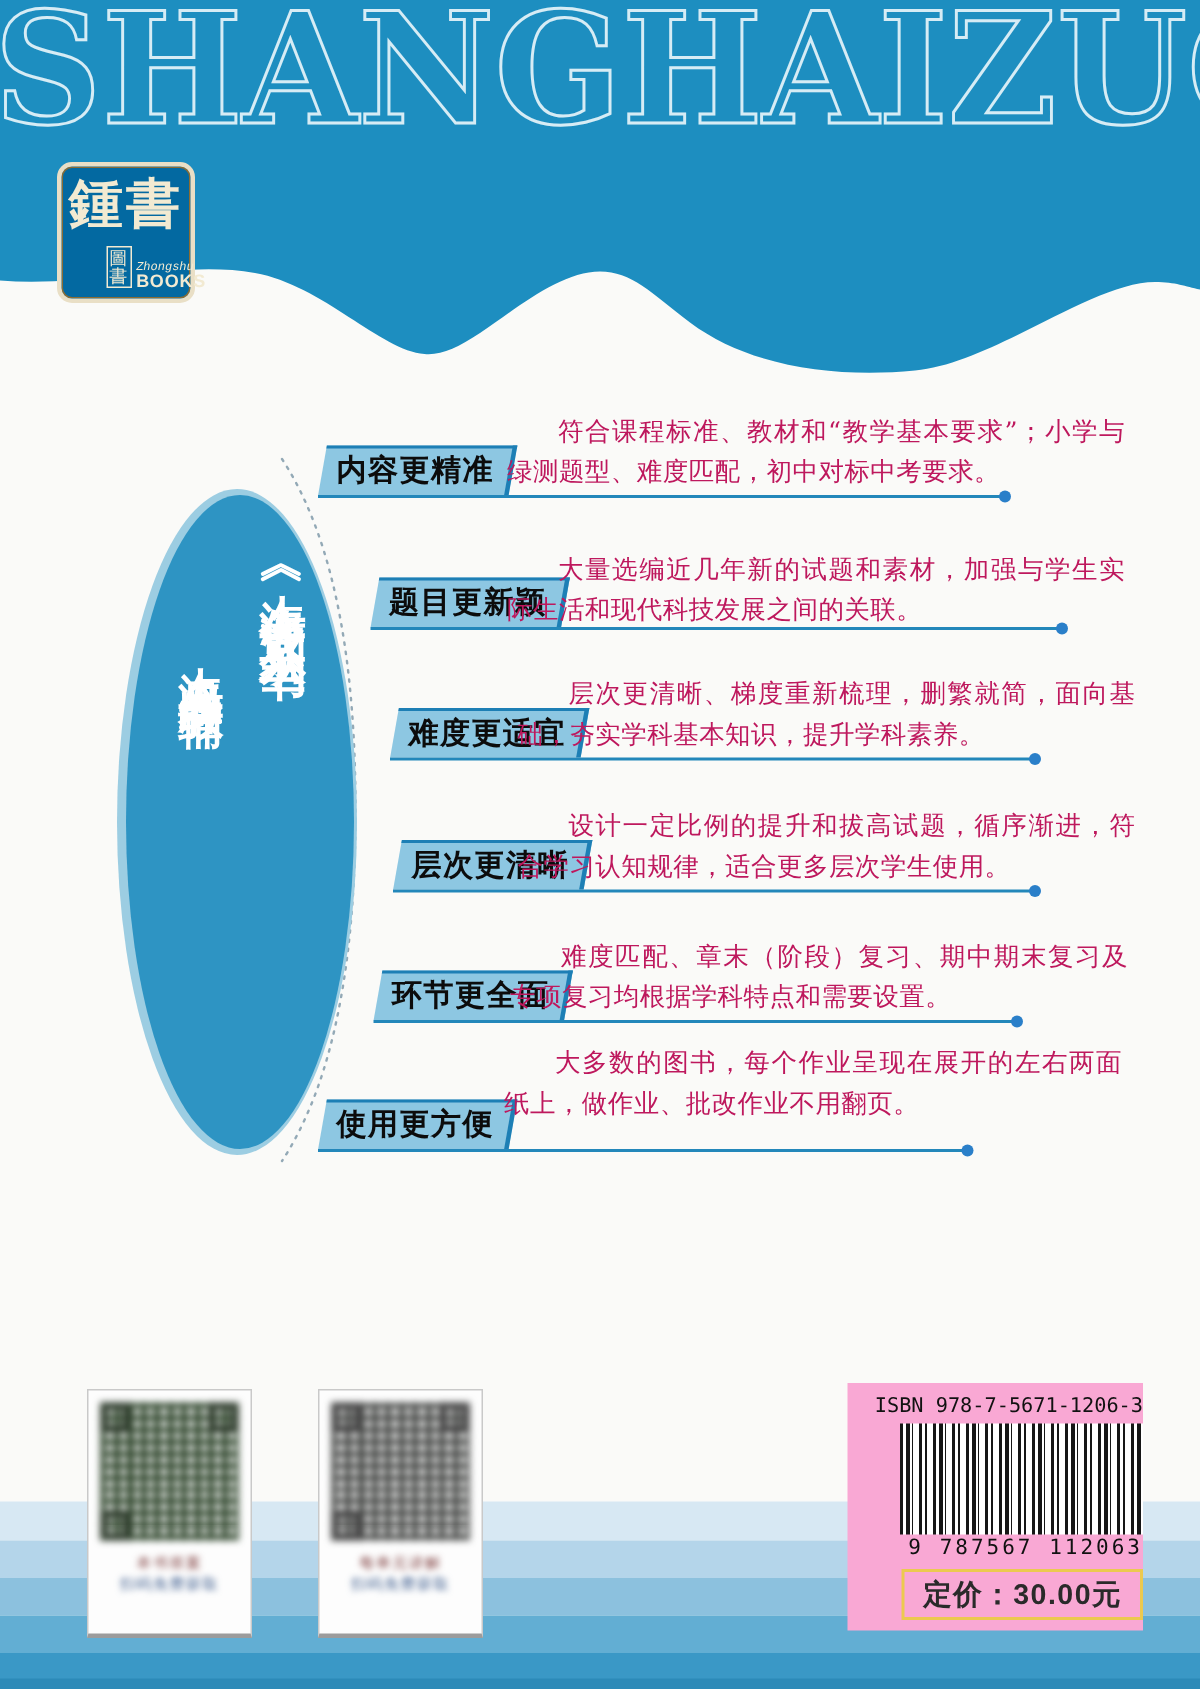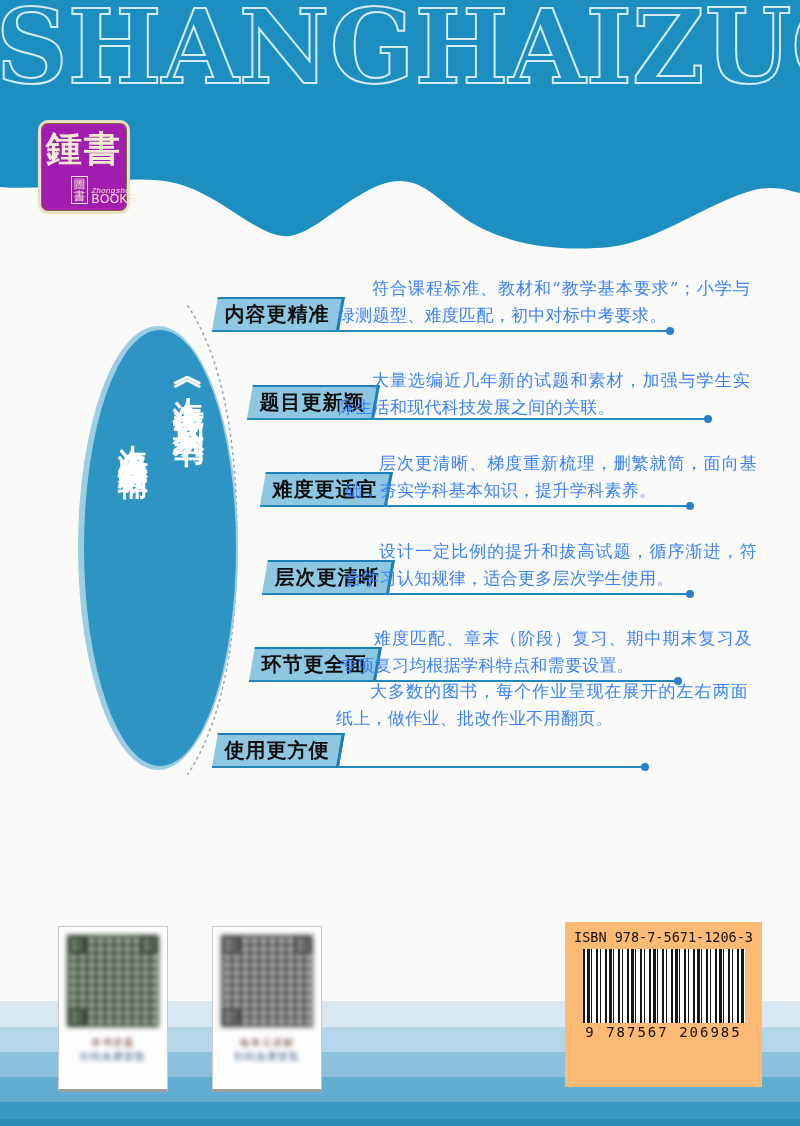--- a/index.html
+++ b/index.html
@@ -8,32 +8,32 @@
   .page{position:absolute;inset:0;width:800px;height:1126px;}
 
   
   .wave-svg{position:absolute;top:0;left:0;z-index:1;}
   .banner-title{position:absolute;top:-14px;left:-4px;width:810px;z-index:2;
     font-family:"DejaVu Serif",serif;font-weight:bold;font-size:103px;
     white-space:nowrap;letter-spacing:0px;color:transparent;
     -webkit-text-stroke:2px #d6ecf5;transform:scaleX(.965);transform-origin:left top;}
 
   
-  .logo{position:absolute;left:38px;top:120px;width:92px;height:94px;z-index:3;
-    background:#a21caf;border:3px solid #e9dfc6;border-radius:10px;
+  .logo{position:absolute;left:38px;top:108px;width:92px;height:94px;z-index:3;
+    background:#0369a1;border:3px solid #e9dfc6;border-radius:10px;
     box-shadow:0 0 0 1px #8a6c33 inset;box-sizing:border-box;
     display:flex;flex-direction:column;align-items:center;color:#f2ead2;}
   .logo-main{font-family:"DejaVu Serif",serif;font-size:36px;font-weight:bold;
     line-height:46px;letter-spacing:2px;margin-top:2px;}
   .logo-bottom{display:flex;align-items:flex-end;gap:3px;margin-top:5px;padding-left:40px;}
   .logo-seal{font-size:12px;line-height:12px;letter-spacing:1px;
     border:1px solid #f2ead2;padding:1px;}
   .logo-right{display:flex;flex-direction:column;line-height:9px;}
   .logo-script{font-family:Liberation Mono, monospace;font-style:italic;font-size:8px;}
-  .logo-books{font-size:12px;font-weight:normal;letter-spacing:.5px;}
+  .logo-books{font-size:12px;font-weight:bold;letter-spacing:.5px;}
 
   
   .ellipse-light{position:absolute;left:78px;top:326px;width:160px;height:444px;
     border-radius:50%;background:#9ccde2;z-index:2;}
   .ellipse{position:absolute;left:84px;top:330px;width:152px;height:436px;
     border-radius:50%;background:#2e94c3;z-index:3;}
   .v-text{position:absolute;z-index:4;writing-mode:vertical-rl;text-orientation:mixed;
     color:#fff;font-weight:bold;letter-spacing:5px;}
   .v-primary{left:167px;top:366px;height:392px;font-size:31px;}
   .v-secondary{left:112px;top:420px;height:300px;font-size:30px;}
@@ -41,21 +41,21 @@
   .dotted-arc{position:absolute;left:0;top:0;z-index:2;}
 
   
   .row{position:absolute;z-index:4;}
   .plabel{position:absolute;width:127px;height:33px;box-sizing:border-box;
     background:#8dc7e2;border-top:2px solid #1d7fb5;border-right:3px solid #1d7fb5;
     transform:skewX(-10deg);}
   .plabel span{display:block;transform:skewX(10deg);text-align:center;
     line-height:30px;font-size:20px;font-weight:bold;color:#0c0c0c;letter-spacing:1px;}
   .desc{position:absolute;width:412px;font-family:"DejaVu Serif",serif;
-    font-size:17px;line-height:27px;color:#3b82f6;text-indent:2em;
+    font-size:17px;line-height:27px;color:#be185d;text-indent:2em;
     text-align:justify;letter-spacing:.3px;}
   .uline{position:absolute;height:2px;background:#2387ba;}
   .uline::after{content:"";position:absolute;right:-4px;top:-3px;width:8px;height:8px;
     border-radius:50%;background:#2a7fc9;}
 
   
   .stripe{position:absolute;left:0;width:800px;z-index:1;}
   .s1{top:1001px;height:26px;background:#d7e8f3;}
   .s2{top:1027px;height:25px;background:#b4d5ea;}
   .s3{top:1052px;height:25px;background:#8cc1de;}
@@ -77,21 +77,21 @@
       repeating-linear-gradient(90deg,rgba(70,72,70,.95) 0 4px,transparent 4px 9px);}
   .finder{position:absolute;width:20px;height:20px;border:5px solid #2e3c2c;box-sizing:border-box;}
   .qr-right .finder{border-color:#444;}
   .f1{left:0;top:0;} .f2{right:0;top:0;} .f3{left:0;bottom:0;}
   .qr-caption{margin-top:9px;text-align:center;filter:blur(2px);line-height:14px;}
   .qr-cap1{font-size:10px;color:#7c3a3a;letter-spacing:1px;}
   .qr-cap2{font-size:10px;color:#3a5a8c;letter-spacing:1px;}
 
   
   .isbn-card{position:absolute;left:565px;top:922px;width:197px;height:165px;z-index:5;
-    background:#fdba74;display:flex;flex-direction:column;align-items:center;}
+    background:#f9a8d4;display:flex;flex-direction:column;align-items:flex-end;}
   .isbn-text{margin-top:7px;font-family:"DejaVu Sans Mono",monospace;
     font-size:13.5px;color:#111;white-space:nowrap;}
   .bars{width:162px;height:74px;margin-top:4px;
     background:repeating-linear-gradient(90deg,
       #161616 0 2px,#fff 2px 4px,#161616 4px 7px,#fff 7px 8px,
       #161616 8px 9px,#fff 9px 13px,#161616 13px 15px,#fff 15px 17px,
       #161616 17px 18px,#fff 18px 22px);}
   .isbn-digits{font-family:"DejaVu Sans Mono",monospace;font-size:14px;color:#111;
     letter-spacing:2px;margin-top:1px;white-space:nowrap;}
   .price-box{margin-top:6px;border:2px solid #ecc94f;padding:2px 12px;
@@ -172,21 +172,21 @@
       <span>环节更全面</span>
       </div>
     <div class="desc" style="left:340px;top:625px">难度匹配、章末（阶段）复习、期中期末复习及专项复习均根据学科特点和需要设置。</div>
     <div class="uline" style="left:249px;top:680px;width:429px"></div>
   </div>
 
   <div class="row">
     <div class="plabel" style="left:215px;top:733px">
       <span>使用更方便</span>
       </div>
-    <div class="desc" style="left:336px;top:678px">大多数的图书，每个作业呈现在展开的左右两面纸上，做作业、批改作业不用翻页。</div>
+    <div class="desc" style="left:336px;top:696px">大多数的图书，每个作业呈现在展开的左右两面纸上，做作业、批改作业不用翻页。</div>
     <div class="uline" style="left:212px;top:766px;width:433px"></div>
   </div>
 
   <div class="stripe s1"></div>
   <div class="stripe s2"></div>
   <div class="stripe s3"></div>
   <div class="stripe s4"></div>
   <div class="stripe s5"></div>
   <div class="stripe s6"></div>
 
@@ -210,16 +210,17 @@
     </div>
     <div class="qr-caption">
       <div class="qr-cap1">每单元讲解</div>
       <div class="qr-cap2">扫码免费获取</div>
     </div>
   </div>
 
   <div class="isbn-card">
     <div class="isbn-text">ISBN 978-7-5671-1206-3</div>
     <div class="bars"></div>
-    <div class="isbn-digits">9 787567 206985</div>
+    <div class="isbn-digits">9 787567 112063</div>
+    <div class="price-box">定价：30.00元</div>
   </div>
 
 </div>
 
 </body></html>

